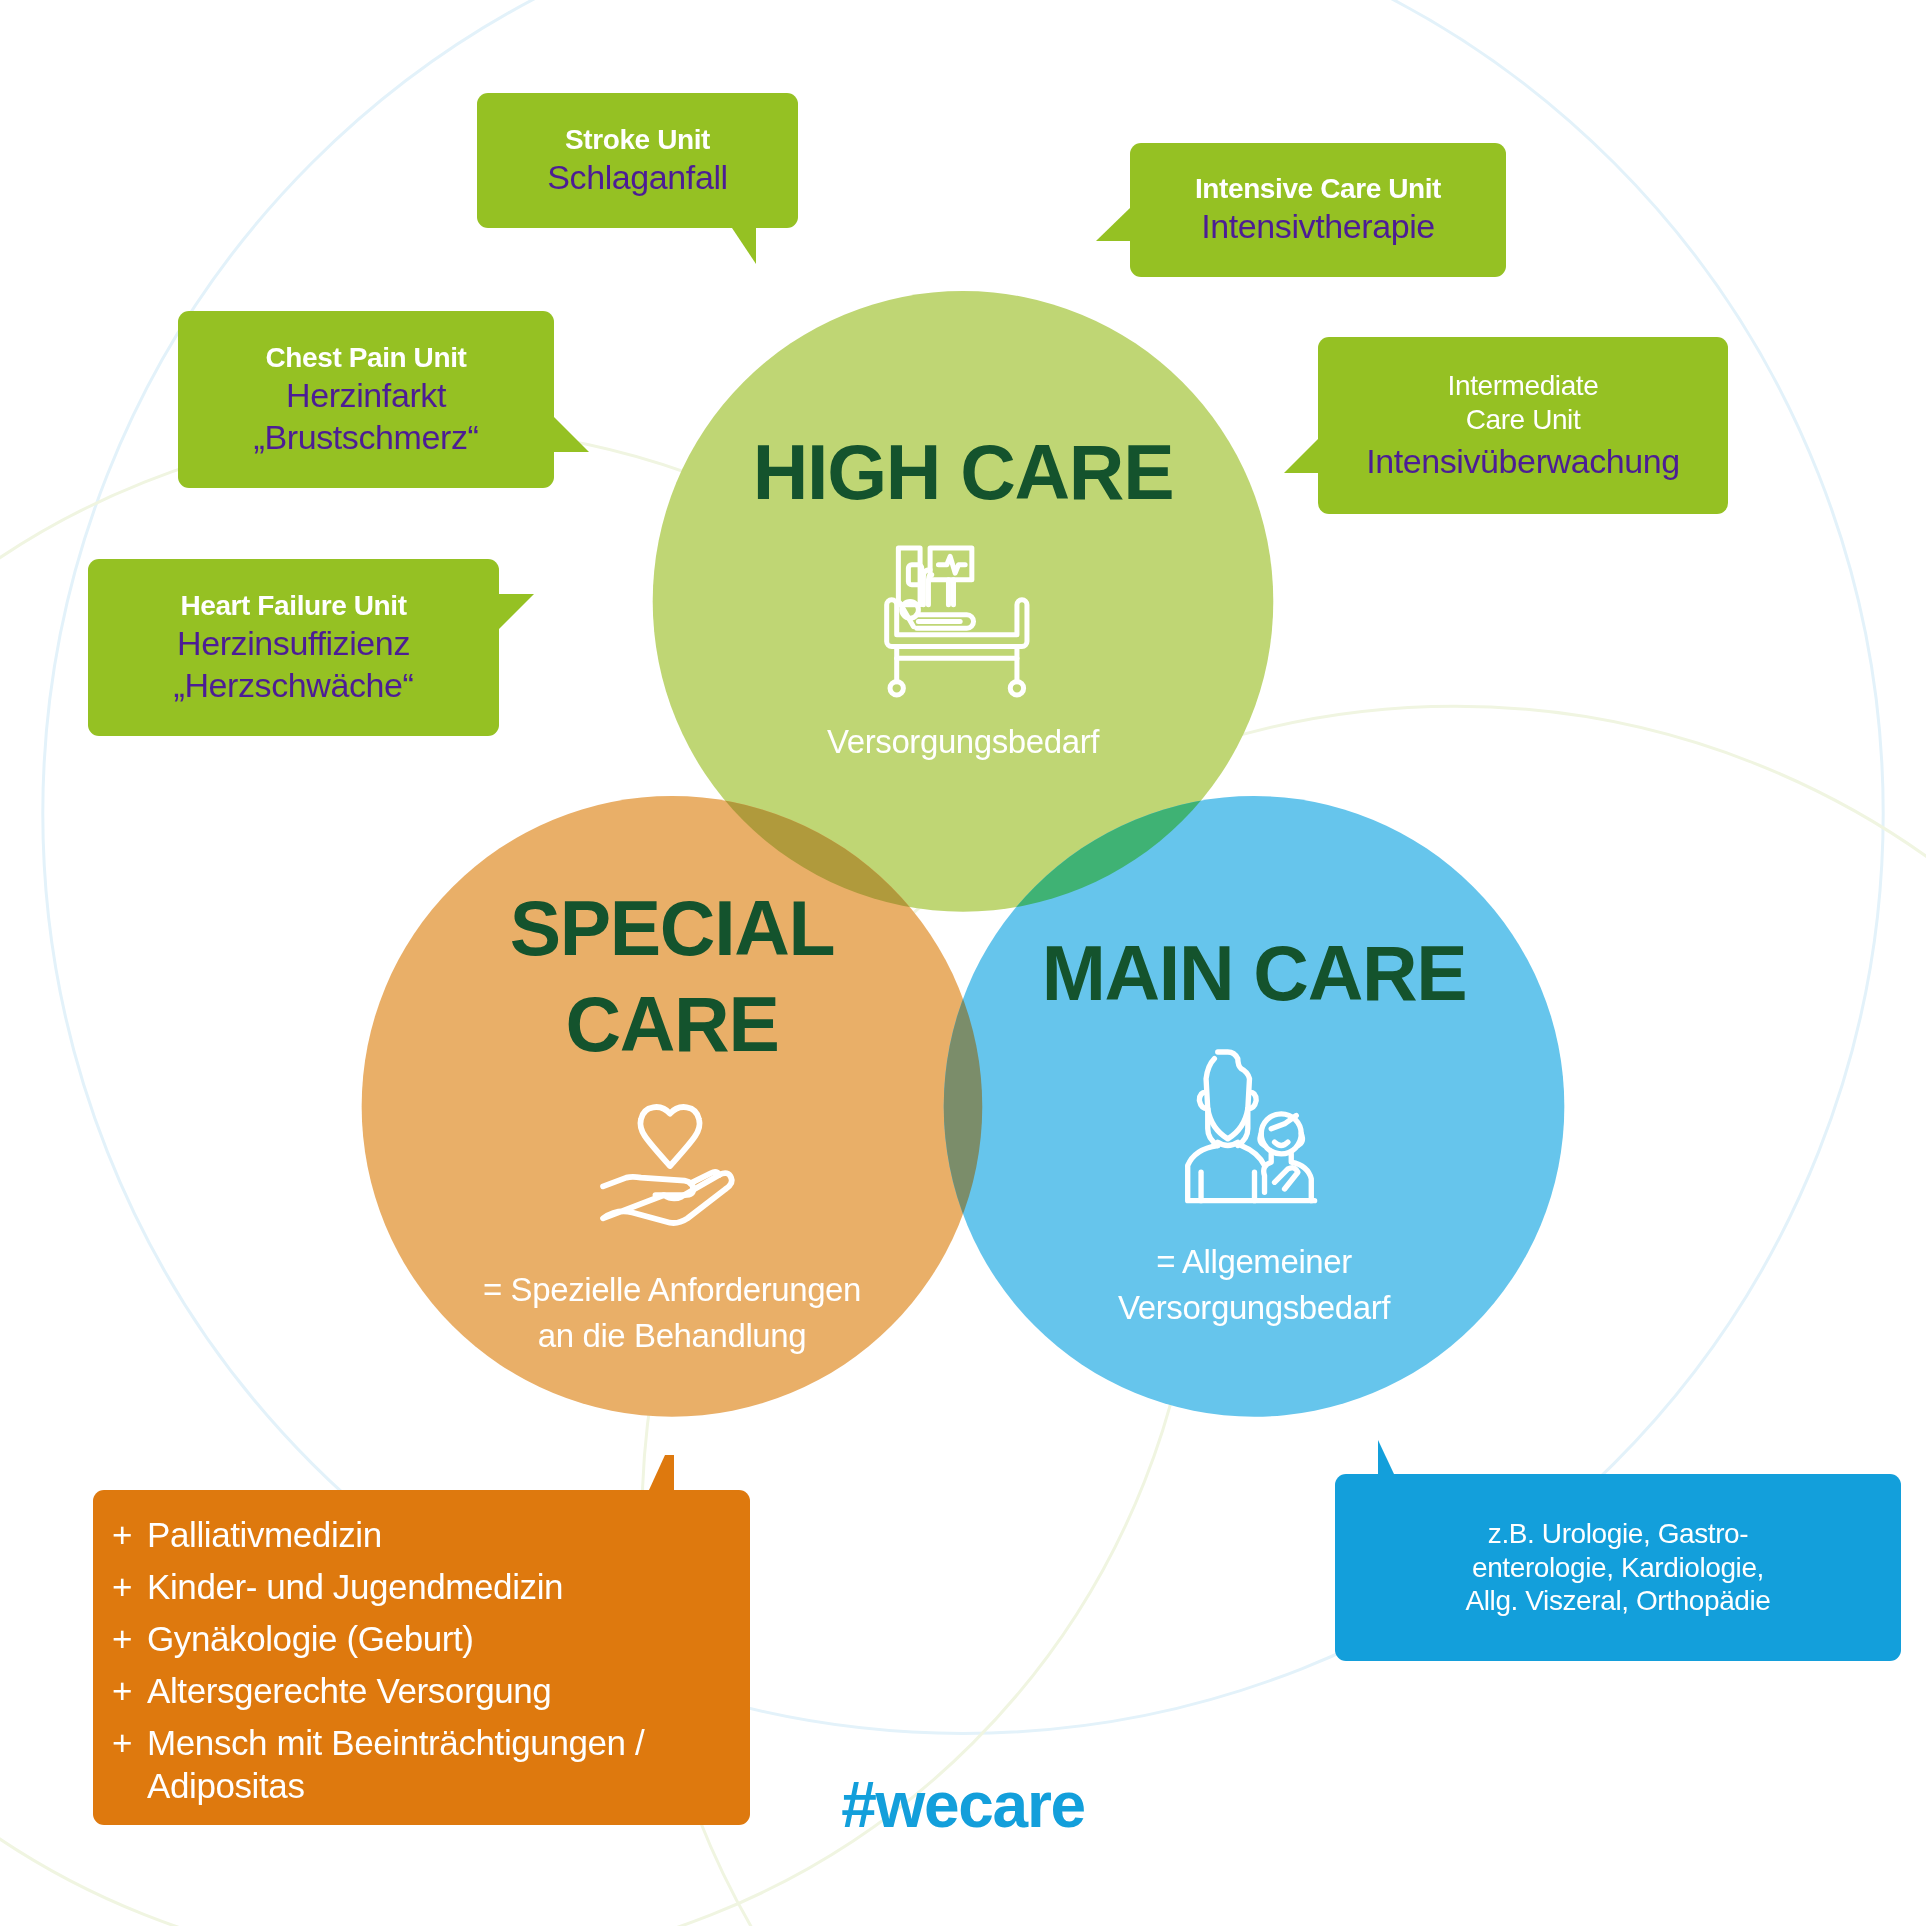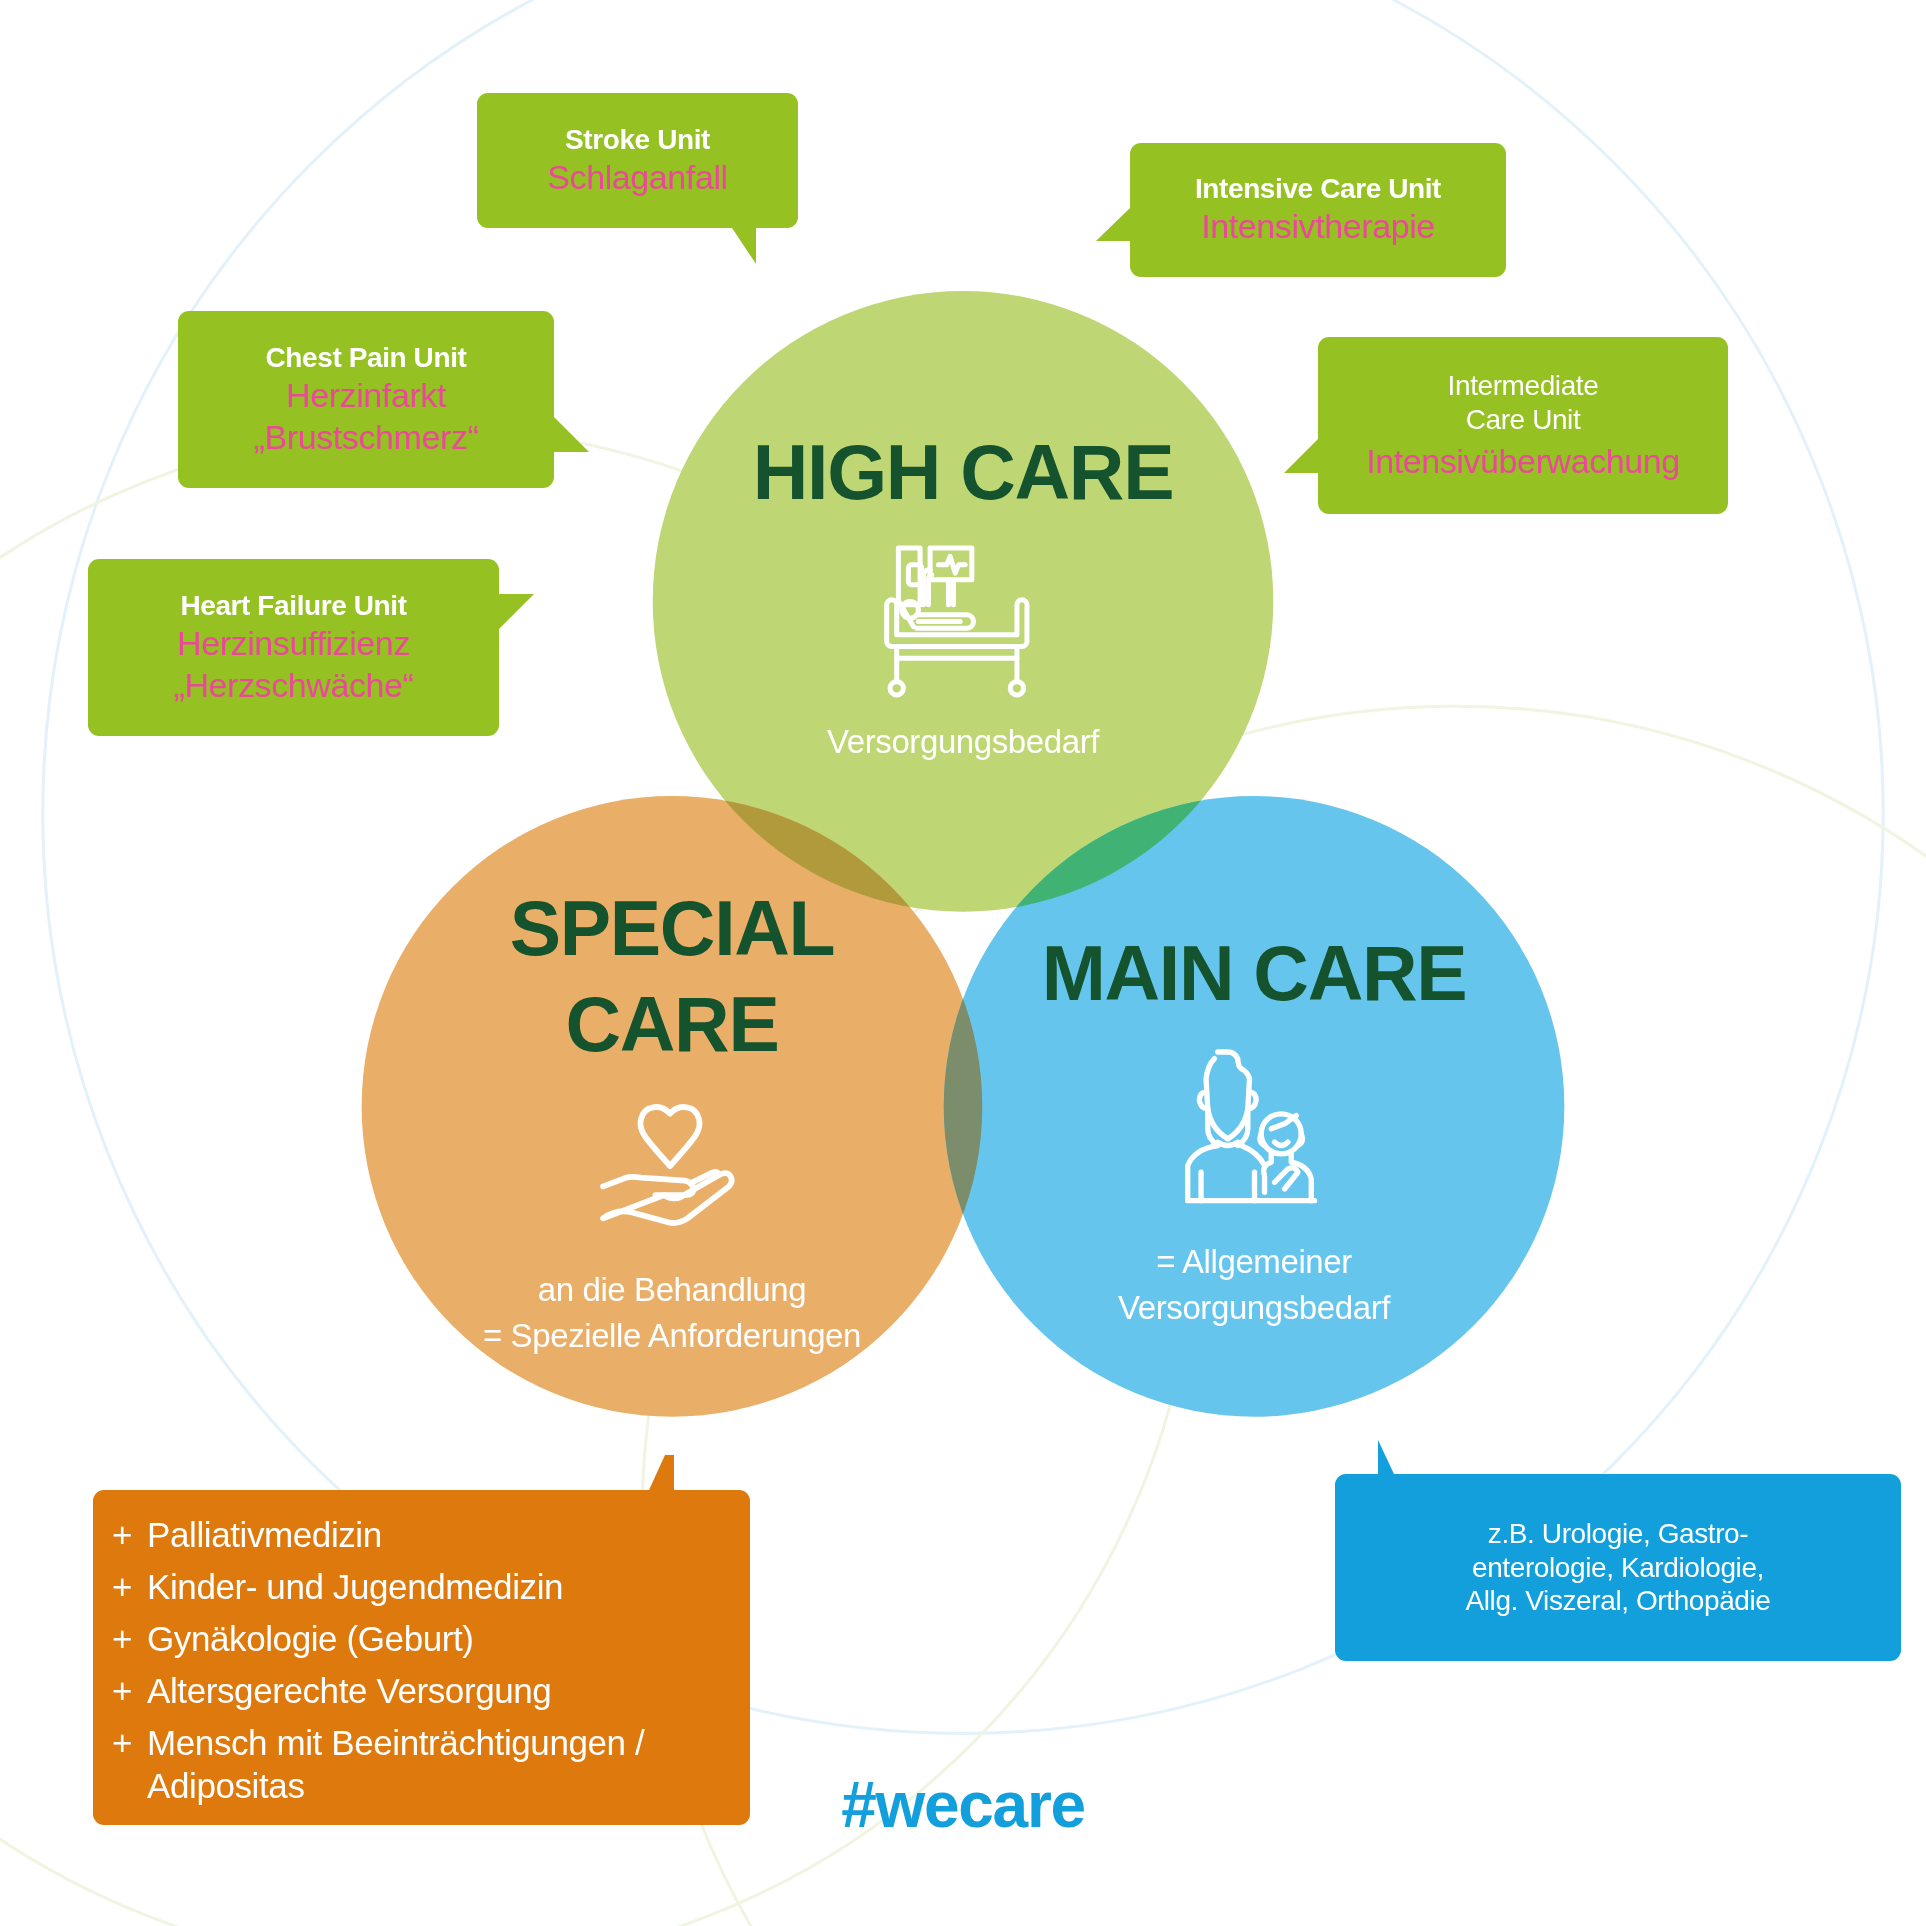--- a/index.html
+++ b/index.html
@@ -6,21 +6,21 @@
     body { width: 1926px; height: 1926px; position: relative; overflow: hidden;
            font-family: "Liberation Sans", "DejaVu Sans", sans-serif; }
     #stage { position: absolute; left: 0; top: 0; width: 1926px; height: 1926px; }
 
     .bubble { position: absolute; color: #ffffff; text-align: center; box-sizing: border-box; }
     .bubble .box { position: absolute; inset: 0; border-radius: 11px; }
     .bubble .tail { position: absolute; width: 0; height: 0; }
     .bubble .content { position: relative; z-index: 2; height: 100%; display: flex; flex-direction: column;
                        justify-content: center; align-items: center; }
     .b-title { font-size: 28px; font-weight: bold; line-height: 1.22; color: #ffffff; letter-spacing: -0.4px; }
-    .b-sub { font-size: 34px; line-height: 1.22; color: #ec4899; letter-spacing: -0.4px; }
+    .b-sub { font-size: 34px; line-height: 1.22; color: #4c1d95; letter-spacing: -0.4px; }
 
     .green .box { background: #95c123; }
     .orange .box { background: #de790e; }
     .blue .box { background: #139fdb; }
 
     .circle-title { position: absolute; color: #14532d; font-weight: bold; text-align: center;
                     font-size: 77px; line-height: 1.25; letter-spacing: -1.3px; }
     .circle-desc { position: absolute; color: #ffffff; text-align: center;
                    font-size: 33px; line-height: 1.38; letter-spacing: -0.4px; }
 
@@ -100,22 +100,22 @@
   </div>
 
   <svg class="icon" style="left:597px; top:1102px;" width="146" height="128" viewBox="0 0 100 88" fill="none" stroke="#ffffff" stroke-width="4" stroke-linecap="round" stroke-linejoin="round">
     <path d="M50 8 C44 1 32 2 30 12 C28 20 34 26 50 44 C66 26 72 20 70 12 C68 2 56 1 50 8 Z"></path>
     <path d="M4 58 L20 52 Q24 51 30 52 L60 54 Q66 55 66 60 Q66 64 60 64 L40 64"></path>
     <path d="M46 64 Q52 68 58 65 L84 50 Q90 47 92 52 Q94 56 88 60 L62 80 Q56 84 50 83 L24 76 Q14 73 4 80 Z"></path>
     <path d="M64 56 L78 49 Q82 47 84 50"></path>
   </svg>
 
   <div class="circle-desc" style="left:415px; top:1267px; width:514px;">
+    <div>= Spezielle Anforderungen</div>
     <div>an die Behandlung</div>
-    <div>= Spezielle Anforderungen</div>
   </div>
 
   <div class="circle-title" style="left:997px; top:925px; width:514px;">MAIN CARE</div>
 
   <svg class="icon" style="left:1171px; top:1042px;" width="167" height="167" viewBox="0 0 100 100" fill="none" stroke="#ffffff" stroke-width="3.2" stroke-linecap="round" stroke-linejoin="round">
     <path d="M26 10 Q22 14 21 22 L22 40 Q24 52 34 58 Q44 52 46 40 L47 22 Q46 18 42 16 Q40 14 40 10 Q38 6 34 6 L28 6"></path>
     <path d="M21 30 Q17 30 17 35 Q18 40 22 40"></path>
     <path d="M47 30 Q51 30 51 35 Q50 40 46 40"></path>
     <path d="M22 40 L22 52 Q22 58 28 62"></path>
     <path d="M46 40 L46 52 Q46 58 40 62"></path>

